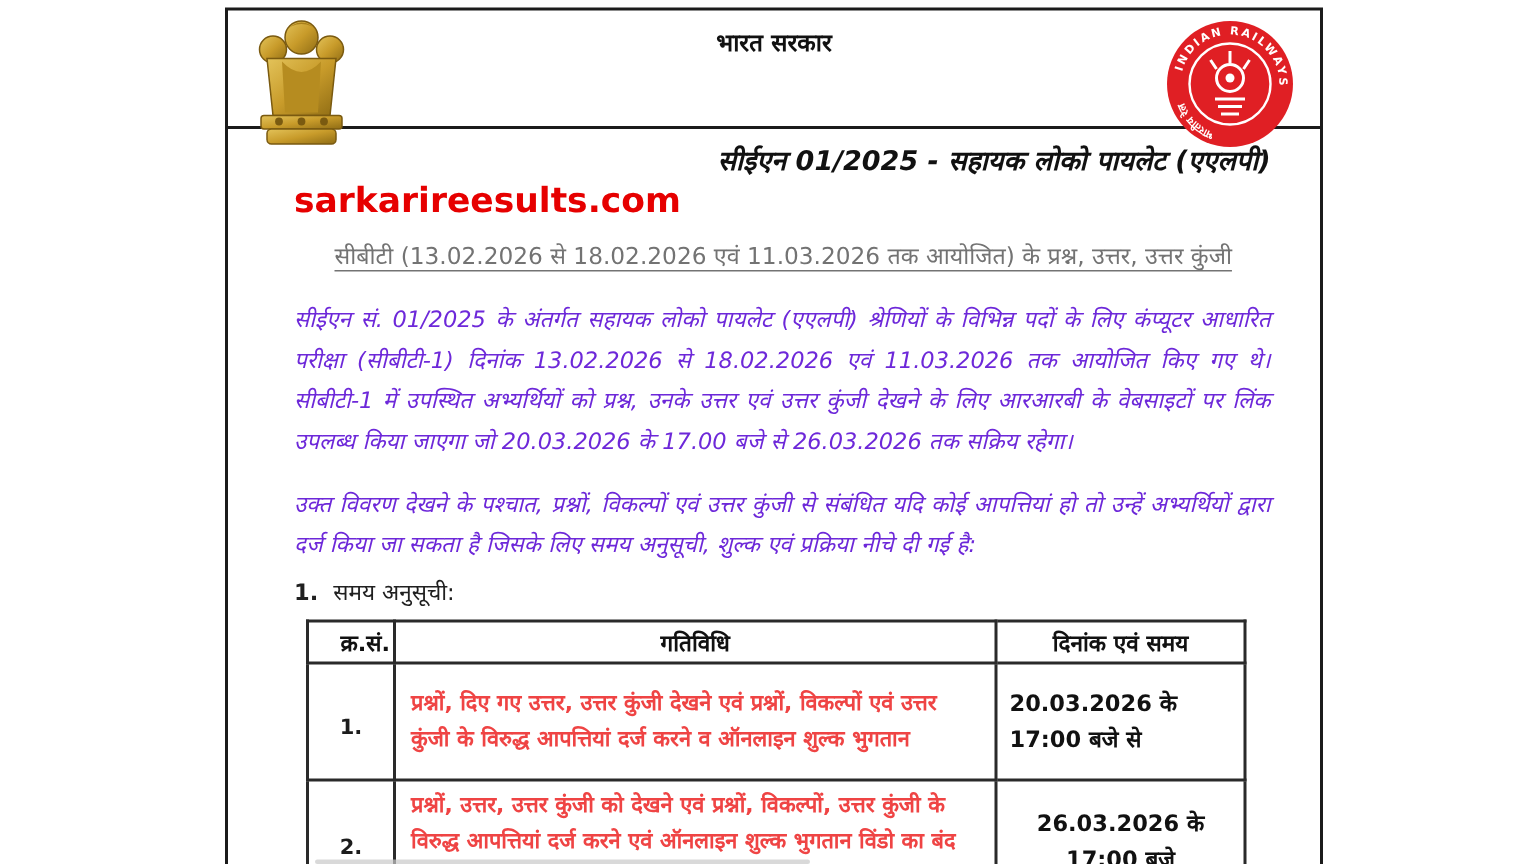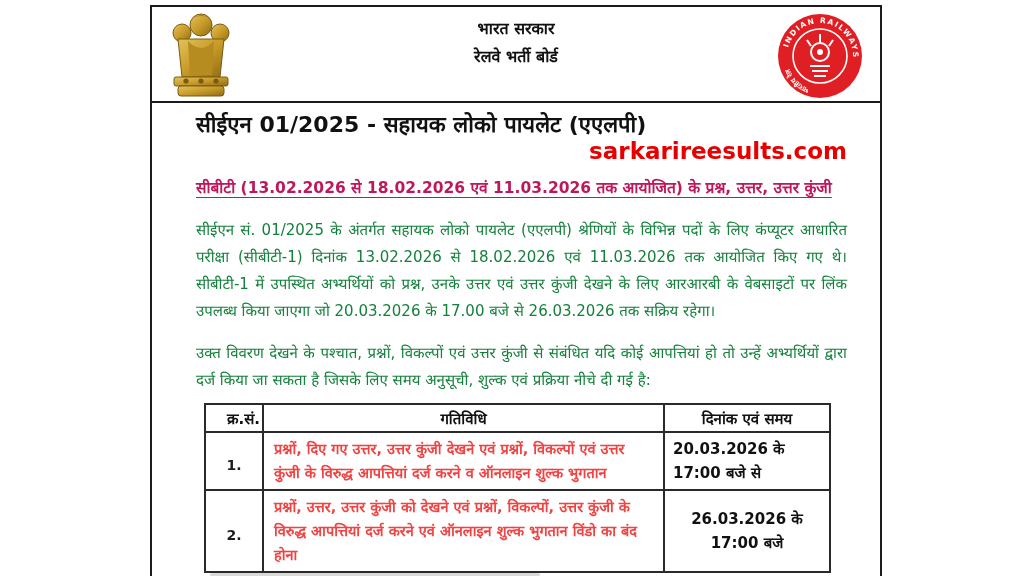--- a/index.html
+++ b/index.html
@@ -3,50 +3,50 @@
 <meta charset="utf-8">
 <style>
   * { margin:0; padding:0; box-sizing:border-box; }
   html,body { width:1024px; height:576px; background:#ffffff; overflow:hidden;
               font-family:"DejaVu Sans","Liberation Sans",sans-serif; color:#1c1c1c; }
 
   .page { position:absolute; left:150px; top:5px; width:732px; height:640px;
           background:#ffffff; border:2px solid #1b1b1b; }
 
   
-  .header-band { position:relative; height:96px; border-bottom:2px solid #1b1b1b; }
+  .header-band { position:relative; height:79px; border-bottom:2px solid #1b1b1b; }
   .emblem-wrap { position:absolute; left:16px; top:4px; width:66px; height:90px; }
   .gov-lines { position:absolute; left:0; right:0; top:8px; text-align:center; }
   .gov-line { font-weight:bold; font-size:16px; line-height:28px; color:#111; }
   .rail-logo-wrap { position:absolute; right:14px; top:3px; width:92px; height:92px; }
 
   
   .content { padding:6px 33px 0 44px; }
-  .notice-title { text-align:left; font-weight:bold; font-size:22px; line-height:24px;
-                  margin-top:4px; color:#111; }
-  .watermark { text-align:right; font-weight:bold; font-size:23px; line-height:27px;
+  .notice-title { text-align:right; font-weight:bold; font-size:18px; line-height:24px;
+                  margin-top:4px; color:#111;font-style:italic; }
+  .watermark { text-align:left; font-weight:bold; font-size:23px; line-height:27px;
                color:#e60000; margin-top:1px; }
-  .subject { margin-top:9px; font-weight:bold; font-size:15.5px; line-height:28px; color:#be185d; }
+  .subject { margin-top:9px; font-weight:normal; font-size:15.5px; line-height:28px; color:#737373;margin-left:27px; }
   .subject .sline { text-decoration:underline; text-underline-offset:4px; }
   .para { margin-top:15px; font-size:15px; line-height:27px; text-align:justify;
-          color:#15803d; font-weight:500; }
+          color:#6d28d9; font-weight:500;font-style:italic; }
   .para + .para { }
   .list-line { margin-top:7px; font-size:15px; color:#202020; }
   .list-line .num { font-weight:bold; margin-right:10px; }
   .list-line .lbl { font-weight:500; }
 
   
   table.sched { border-collapse:collapse; margin:9px 0 0 8px; width:625px;
                 table-layout:fixed; }
   table.sched th, table.sched td { border:2px solid #2a2a2a; vertical-align:middle; }
   table.sched th { font-weight:bold; font-size:15px; padding:3px 21px; text-align:center; color:#111; }
   col.c-sno { width:58px; } col.c-act { width:401px; } col.c-dt { width:166px; }
   td.sno { text-align:center; font-weight:bold; font-size:14px; vertical-align:top; padding-top:8px; }
   td.act { font-size:14.5px; line-height:24px; padding:4px 10px; font-weight:600; color:#ef4444; }
-  td.dt  { font-weight:bold; font-size:15px; line-height:24px; padding:4px 8px; color:#111; }
+  td.dt  { font-weight:bold; font-size:15px; line-height:24px; padding:14px 8px; color:#111; }
   td.dt.left { text-align:left; } td.dt.center { text-align:center; }
 
   .cutoff-hint { position:absolute; left:58px; top:566px; width:330px; height:3px;
                  background:#c9c9c9; opacity:.7; border-radius:2px; }
 </style>
 </head>
 <body>
 
 <div class="page">
 
@@ -75,21 +75,20 @@
         <circle cx="18" cy="70" r="2.6" fill="#7a5a10"></circle>
         <circle cx="33" cy="70" r="2.6" fill="#7a5a10"></circle>
         <circle cx="48" cy="70" r="2.6" fill="#7a5a10"></circle>
 
         <rect x="10" y="75" width="46" height="10" rx="3" fill="url(#gold)" stroke="#7a5a10"></rect>
       </svg>
     </div>
 
     <div class="gov-lines">
       <div class="gov-line">भारत सरकार</div>
-      <div class="gov-line">रेलवे भर्ती बोर्ड</div>
     </div>
 
     <div class="rail-logo-wrap">
       <svg width="92" height="92" viewBox="0 0 92 92">
         <defs>
           <path id="arcTop" d="M 13 46 A 33 33 0 0 1 79 46" fill="none"></path>
           <path id="arcLeft" d="M 46 81 A 35 35 0 0 1 13 46" fill="none"></path>
         </defs>
         <circle cx="46" cy="46" r="42" fill="#e01f24"></circle>
         <circle cx="46" cy="46" r="27" fill="none" stroke="#ffffff" stroke-width="1.6"></circle>
@@ -115,20 +114,23 @@
     <div class="watermark">sarkarireesults.com</div>
 
     <div class="subject">
       <div class="sline">सीबीटी (13.02.2026 से 18.02.2026 एवं 11.03.2026 तक आयोजित) के प्रश्न, उत्तर, उत्तर कुंजी</div>
     </div>
 
     <div class="para">सीईएन सं. 01/2025 के अंतर्गत सहायक लोको पायलेट (एएलपी) श्रेणियों के विभिन्न पदों के लिए कंप्यूटर आधारित परीक्षा (सीबीटी-1) दिनांक 13.02.2026 से 18.02.2026 एवं 11.03.2026 तक आयोजित किए गए थे। सीबीटी-1 में उपस्थित अभ्यर्थियों को प्रश्न, उनके उत्तर एवं उत्तर कुंजी देखने के लिए आरआरबी के वेबसाइटों पर लिंक उपलब्ध किया जाएगा जो 20.03.2026 के 17.00 बजे से 26.03.2026 तक सक्रिय रहेगा।</div>
 
     <div class="para">उक्त विवरण देखने के पश्चात, प्रश्नों, विकल्पों एवं उत्तर कुंजी से संबंधित यदि कोई आपत्तियां हो तो उन्हें अभ्यर्थियों द्वारा दर्ज किया जा सकता है जिसके लिए समय अनुसूची, शुल्क एवं प्रक्रिया नीचे दी गई है:</div>
 
+    <div class="list-line">
+      <span class="num">1.</span><span class="lbl">समय अनुसूची:</span>
+    </div>
 
     <table class="sched">
       <colgroup>
           <col class="c-sno">
           <col class="c-act">
           <col class="c-dt">
         </colgroup>
       <thead>
         <tr>
           <th>क्र.सं.</th>

